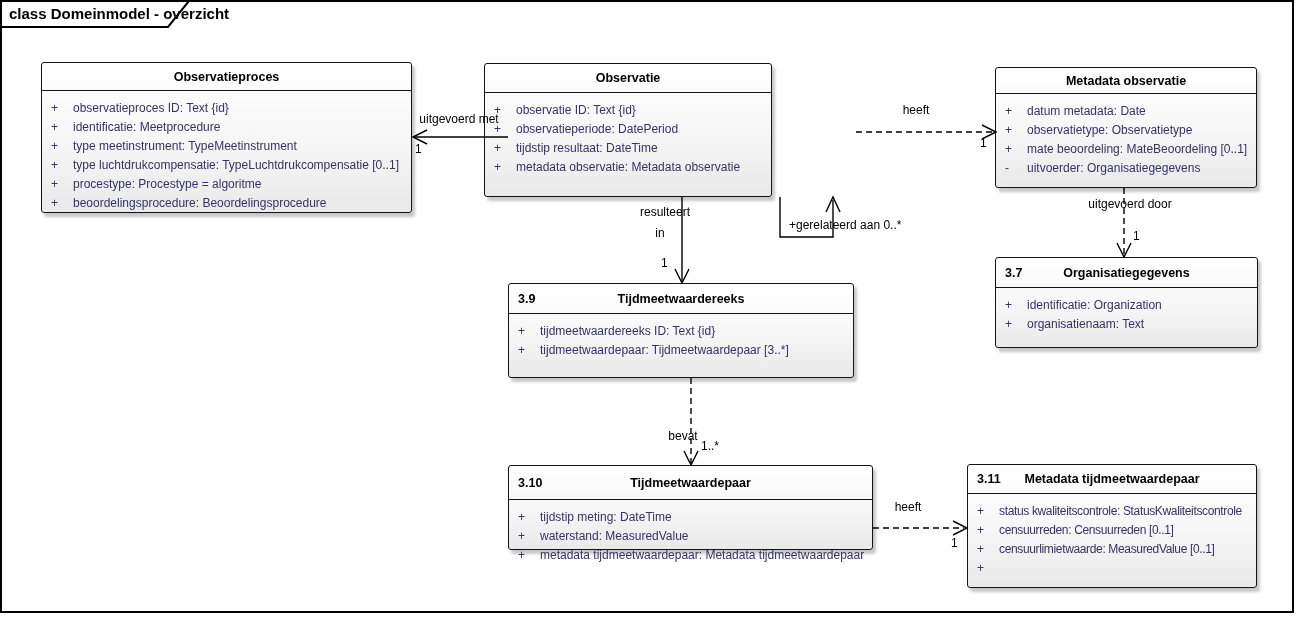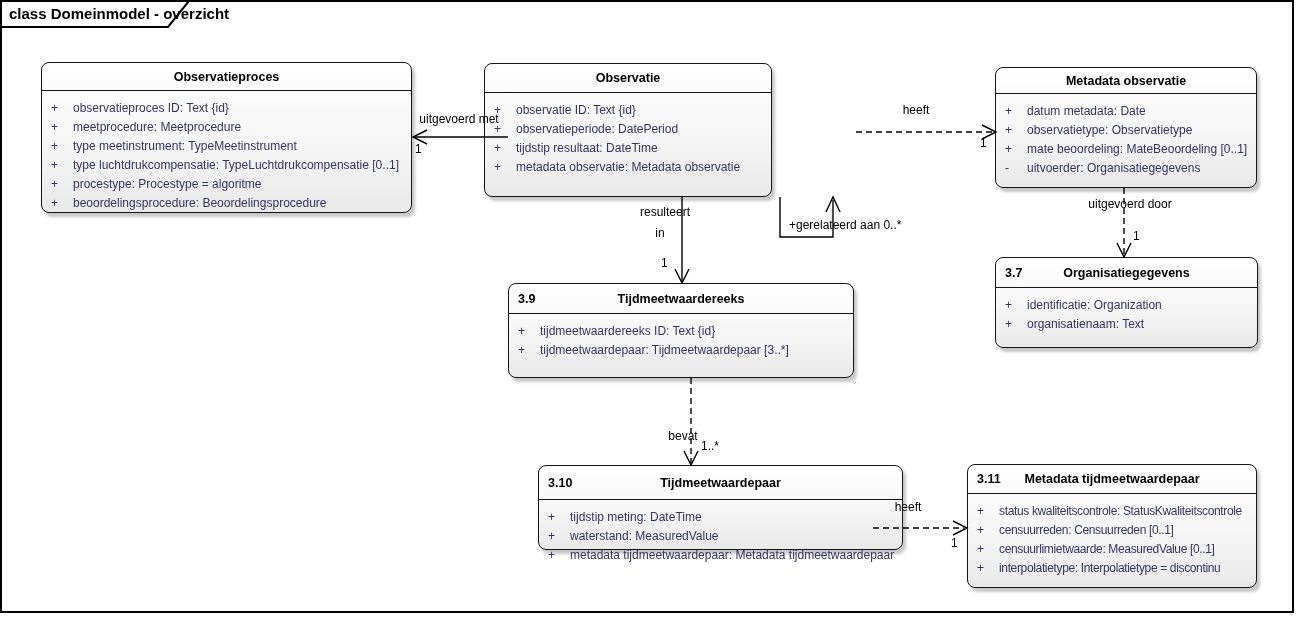--- a/index.html
+++ b/index.html
@@ -12,21 +12,21 @@
     border:2px solid #000; box-sizing:border-box; background:#fff;
   }
   .tab-svg { position:absolute; left:0; top:0; }
   .tab-label {
     position:absolute; left:9px; top:5px; font-size:15px; font-weight:bold; color:#000;
     white-space:nowrap;
   }
   .uml-class {
     position:absolute; box-sizing:border-box;
     background:linear-gradient(180deg,#ffffff 0%,#f6f6f6 55%,#e9e9e9 100%);
-    border:1.5px solid #141414; border-radius:8px;
+    border:1.5px solid #141414; border-radius:3px;
     box-shadow:3px 4px 3px rgba(0,0,0,0.22);
   }
   .uml-header {
     position:relative; display:flex; align-items:center; justify-content:center;
     border-bottom:1.5px solid #141414; font-size:12.5px; font-weight:bold; color:#000;
     box-sizing:border-box;
   }
   .uml-num { position:absolute; left:9px; font-weight:bold; }
   .uml-attrs { padding-top:8px; font-size:12px; color:#333366; }
   .attr { display:flex; line-height:19px; padding:0 4px 0 9px; white-space:nowrap; }
@@ -55,21 +55,21 @@
       <span class="uml-num"></span>
       <span class="uml-title">Observatieproces</span>
     </div>
     <div class="uml-attrs">
         <div class="attr">
           <span class="vis">+</span>
           <span class="atxt">observatieproces ID: Text {id}</span>
         </div>
         <div class="attr">
           <span class="vis">+</span>
-          <span class="atxt">meetprocedure: Meetprocedure</span>
+          <span class="atxt">identificatie: Meetprocedure</span>
         </div>
         <div class="attr">
           <span class="vis">+</span>
           <span class="atxt">type meetinstrument: TypeMeetinstrument</span>
         </div>
         <div class="attr">
           <span class="vis">+</span>
           <span class="atxt">type luchtdrukcompensatie: TypeLuchtdrukcompensatie [0..1]</span>
         </div>
         <div class="attr">
@@ -160,21 +160,21 @@
           <span class="vis">+</span>
           <span class="atxt">identificatie: Organization</span>
         </div>
         <div class="attr">
           <span class="vis">+</span>
           <span class="atxt">organisatienaam: Text</span>
         </div>
       </div>
   </div>
 
-  <div class="uml-class" style="left:508px; top:465px; width:365px; height:85px;margin-left:30px;">
+  <div class="uml-class" style="left:508px; top:465px; width:365px; height:85px;">
     <div class="uml-header" style="height:34px;">
       <span class="uml-num">3.10</span>
       <span class="uml-title">Tijdmeetwaardepaar</span>
     </div>
     <div class="uml-attrs">
         <div class="attr">
           <span class="vis">+</span>
           <span class="atxt">tijdstip meting: DateTime</span>
         </div>
         <div class="attr">
@@ -201,21 +201,20 @@
         <div class="attr">
           <span class="vis">+</span>
           <span class="atxt">censuurreden: Censuurreden [0..1]</span>
         </div>
         <div class="attr">
           <span class="vis">+</span>
           <span class="atxt">censuurlimietwaarde: MeasuredValue [0..1]</span>
         </div>
         <div class="attr">
           <span class="vis">+</span>
-          <span class="atxt">interpolatietype: Interpolatietype = discontinu</span>
         </div>
       </div>
   </div>
 
   <svg class="conn-layer" width="1298" height="620" stroke="#000000" fill="none" stroke-width="1.4">
     <g>
       <path d="M508,137 L414,137"></path>
       <path d="M427,130 L413,137 L427,144"></path>
     </g>
     <g>

